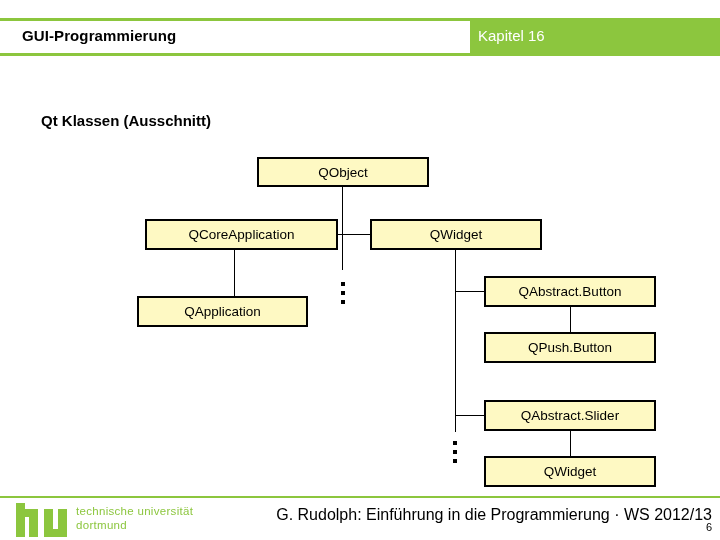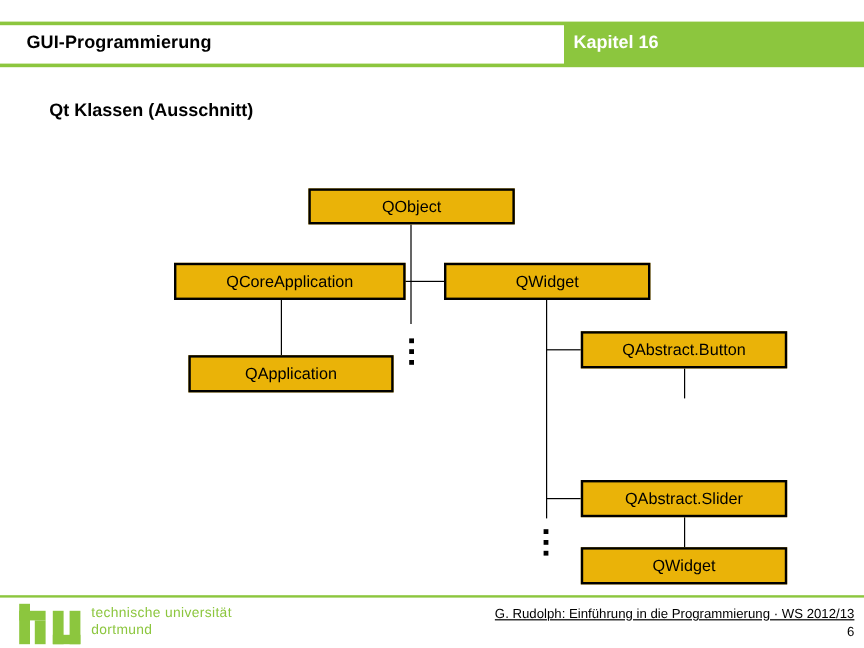--- a/index.html
+++ b/index.html
@@ -51,48 +51,48 @@
     font-weight: bold;
     color: #000000;
     letter-spacing: 0.1px;
     white-space: nowrap;
   }
   #header-chapter {
     position: absolute;
     left: 478px;
     top: 9px;
     font-size: 15px;
-    font-weight: bold;
+    font-weight: normal;
     color: #ffffff;
     white-space: nowrap;
   }
 
   
   #slide-title {
     position: absolute;
     left: 41px;
-    top: 84px;
+    top: 112px;
     font-size: 15px;
     font-weight: bold;
     color: #000000;
     white-space: nowrap;
   }
 
   
   #diagram {
     position: absolute;
     left: 0;
     top: 0;
     width: 720px;
     height: 540px;
   }
   .node-box {
     position: absolute;
     border: 2px solid #000000;
-    background: #eab308;
+    background: #fef9c3;
     box-sizing: border-box;
     display: flex;
     align-items: center;
     justify-content: center;
     font-size: 13.5px;
     color: #000000;
     white-space: nowrap;
   }
   .conn {
     position: absolute;
@@ -142,25 +142,24 @@
     font-size: 11.5px;
     line-height: 13.5px;
     color: #8CC63E;
     letter-spacing: 0.3px;
     white-space: nowrap;
   }
   #footer-credit {
     position: absolute;
     right: 8px;
     top: 506px;
-    font-size: 11px;
+    font-size: 16px;
     color: #000000;
     white-space: nowrap;
     text-align: right;
-    text-decoration: underline;
   }
   #footer-pagenum {
     position: absolute;
     right: 8px;
     top: 521px;
     font-size: 11px;
     color: #000000;
     text-align: right;
   }
 </style>
@@ -208,28 +207,31 @@
   </div>
 
   <div class="node-box" style="left:145px; top:219px; width:193px; height:31px;">
     <span>QCoreApplication</span>
   </div>
 
   <div class="node-box" style="left:370px; top:219px; width:172px; height:31px;">
     <span>QWidget</span>
   </div>
 
-  <div class="node-box" style="left:157px; top:296px; width:171px; height:31px;">
+  <div class="node-box" style="left:137px; top:296px; width:171px; height:31px;">
     <span>QApplication</span>
   </div>
 
   <div class="node-box" style="left:484px; top:276px; width:172px; height:31px;">
     <span>QAbstract.Button</span>
   </div>
 
+  <div class="node-box" style="left:484px; top:332px; width:172px; height:31px;">
+    <span>QPush.Button</span>
+  </div>
 
   <div class="node-box" style="left:484px; top:400px; width:172px; height:31px;text-align:right;">
     <span>QAbstract.Slider</span>
   </div>
 
   <div class="node-box" style="left:484px; top:456px; width:172px; height:31px;">
     <span>QWidget</span>
   </div>
 
 </div>

